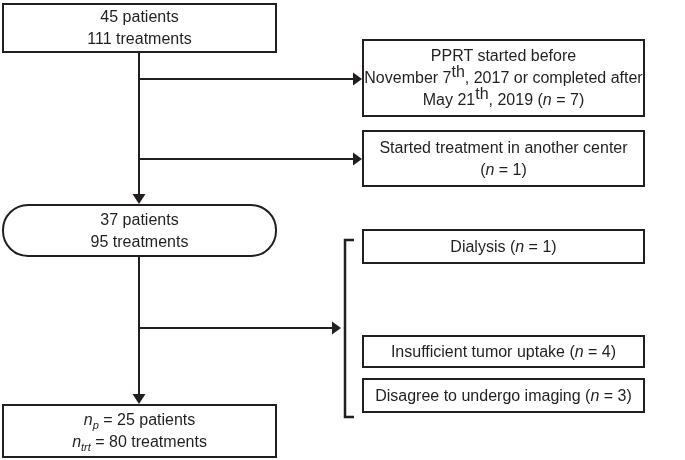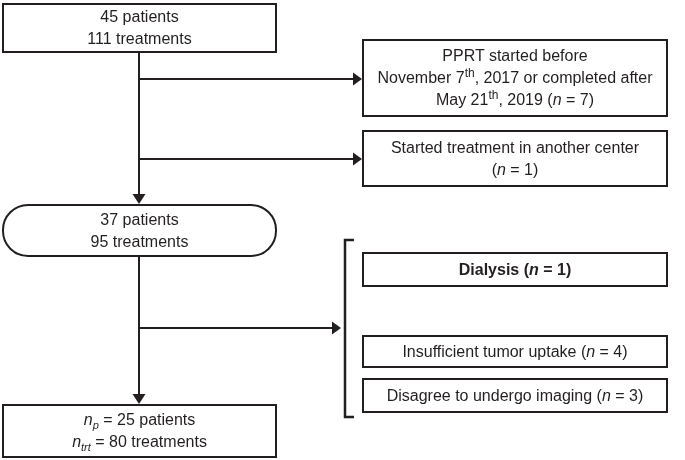--- a/index.html
+++ b/index.html
@@ -26,29 +26,29 @@
     box-sizing: border-box;
     border: 2px solid #231f20;
     background: #ffffff;
     display: flex;
     flex-direction: column;
     justify-content: center;
     align-items: center;
     text-align: center;
   }
   .left-col  { left: 2px;   width: 275px; }
-  .right-col { left: 362px; width: 306px; }
+  .right-col { left: 362px; width: 283px; }
   .line {
     font-size: 16px;
     line-height: 22px;
     white-space: nowrap;
   }
   .line i { font-style: italic; }
   sup {
-    font-size: 12px;
+    font-size: 16px;
     line-height: 0;
     vertical-align: super;
   }
   sub {
     font-size: 11px;
     line-height: 0;
     vertical-align: sub;
   }
   sub i, .nvar { font-style: italic; }
 </style>
@@ -89,21 +89,21 @@
   <div class="box right-col" style="top:130px; height:57px;">
     <div class="line">Started treatment in another center</div>
     <div class="line"><span>(</span><i class="nvar">n</i><span> = 1)</span></div>
   </div>
 
   <div class="box left-col" style="top:204px; height:53px;border-radius:26px;">
     <div class="line">37 patients</div>
     <div class="line">95 treatments</div>
   </div>
 
-  <div class="box right-col" style="top:252px; height:35px;font-weight:bold;">
+  <div class="box right-col" style="top:229px; height:35px;">
     <div class="line"><span>Dialysis (</span><i class="nvar">n</i><span> = 1)</span></div>
   </div>
 
 
   <div class="box right-col" style="top:335px; height:33px;">
     <div class="line"><span>Insufficient tumor uptake (</span><i class="nvar">n</i><span> = 4)</span></div>
   </div>
 
   <div class="box right-col" style="top:378px; height:35px;align-items:center;">
     <div class="line"><span>Disagree to undergo imaging (</span><i class="nvar">n</i><span> = 3)</span></div>

